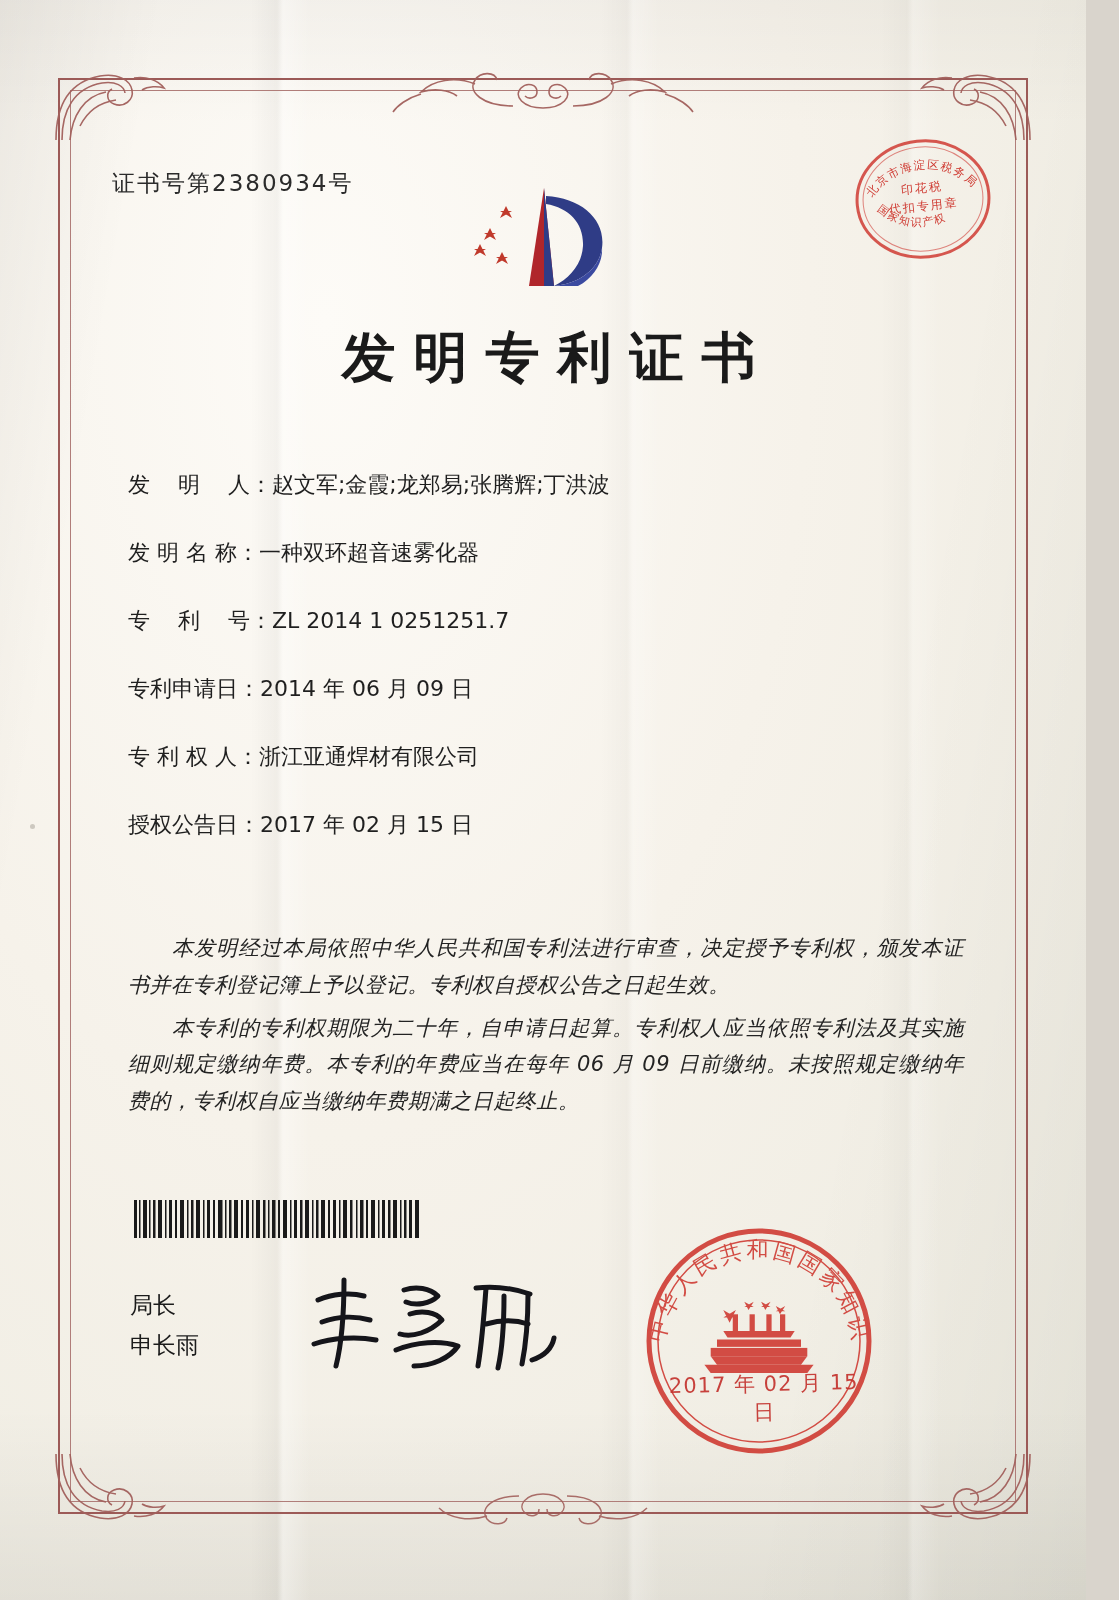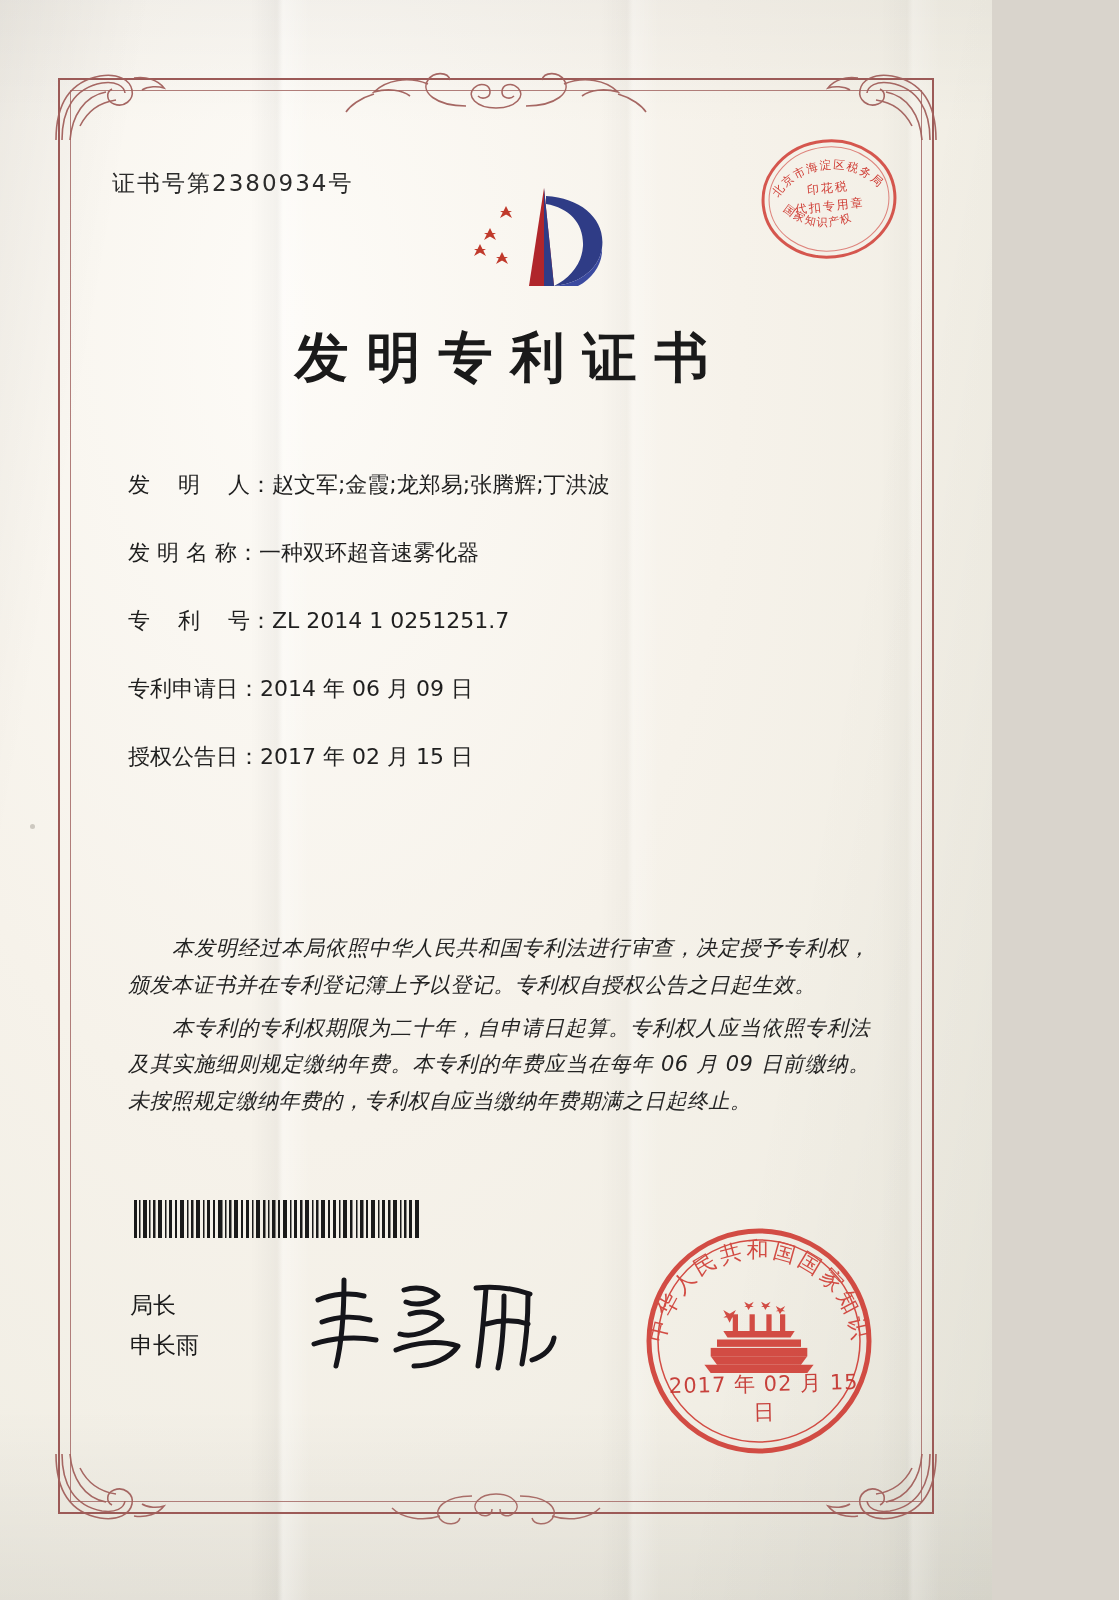--- a/index.html
+++ b/index.html
@@ -3,21 +3,21 @@
 <meta charset="utf-8">
 <style>
   html,body{margin:0;padding:0;}
   body{
     width:1119px;height:1600px;
     background:#d9d4cc;
     font-family:"Liberation Serif", serif;
     overflow:hidden;
   }
   .page{
-    position:relative;width:992px;height:1600px;
+    position:relative;width:1086px;height:1600px;
     background:
       radial-gradient(ellipse at 30% 20%, #fdfbf7 0%, #f6f2ea 45%, #eceadf 100%);
     overflow:hidden;
   }
   
   .paper-shade{
     position:absolute;inset:0;
     background:
       linear-gradient(100deg, rgba(0,0,0,0.05) 0%, rgba(255,255,255,0.0) 12%, rgba(255,255,255,0.0) 75%, rgba(0,0,0,0.045) 100%),
       linear-gradient(180deg, rgba(0,0,0,0.03) 0%, rgba(255,255,255,0) 8%, rgba(255,255,255,0) 88%, rgba(0,0,0,0.06) 100%);
@@ -242,20 +242,24 @@
       <span class="f-label">发 明 名 称：</span>
       <span class="f-value">一种双环超音速雾化器</span>
     </div>
     <div class="field">
       <span class="f-label">专    利    号：</span>
       <span class="f-value">ZL 2014 1 0251251.7</span>
     </div>
     <div class="field">
       <span class="f-label">专利申请日：</span>
       <span class="f-value">2014 年 06 月 09 日</span>
+    </div>
+    <div class="field">
+      <span class="f-label">专 利 权 人：</span>
+      <span class="f-value">浙江亚通焊材有限公司</span>
     </div>
     <div class="field">
       <span class="f-label">授权公告日：</span>
       <span class="f-value">2017 年 02 月 15 日</span>
     </div>
   </div>
 
   <div class="body-text">
     <p>本发明经过本局依照中华人民共和国专利法进行审查，决定授予专利权，颁发本证书并在专利登记簿上予以登记。专利权自授权公告之日起生效。</p>
     <p>本专利的专利权期限为二十年，自申请日起算。专利权人应当依照专利法及其实施细则规定缴纳年费。本专利的年费应当在每年 06 月 09 日前缴纳。未按照规定缴纳年费的，专利权自应当缴纳年费期满之日起终止。</p>

